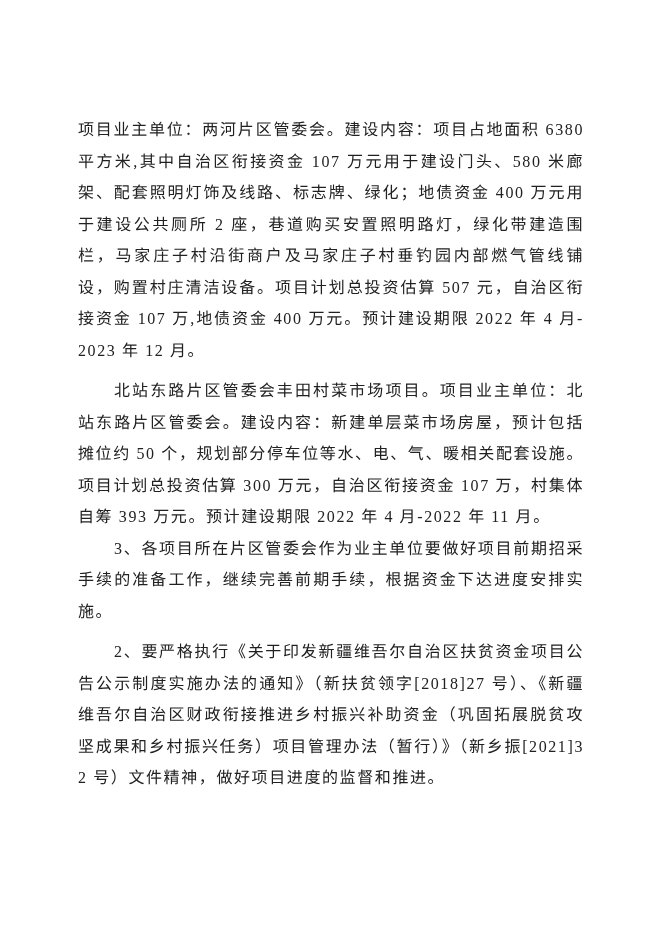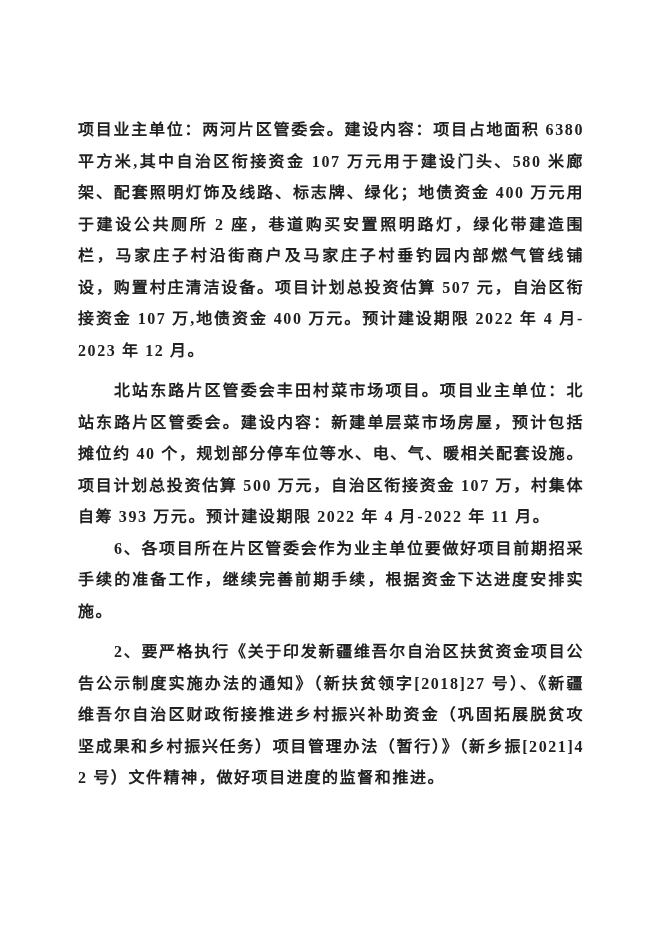--- a/index.html
+++ b/index.html
@@ -22,33 +22,32 @@
     line-height: 31.5px;
     letter-spacing: 1.6px;
     color: #212121;
     text-align: justify;
     text-justify: inter-character;
     word-break: break-all;
   }
   .para {
     margin: 9px 0 0 0;
     text-indent: 36px;
-    font-weight: bold;
   }
   .para.continuation {
     margin-top: 0;
     text-indent: 0;
   }
   .para.tight {
     margin-top: 0;
   }
 </style>
 </head>
 <body>
 
 <div class="page">
   <div class="content">
     <p class="para continuation">项目业主单位：两河片区管委会。建设内容：项目占地面积 6380 平方米,其中自治区衔接资金 107 万元用于建设门头、580 米廊架、配套照明灯饰及线路、标志牌、绿化；地债资金 400 万元用于建设公共厕所 2 座，巷道购买安置照明路灯，绿化带建造围栏，马家庄子村沿街商户及马家庄子村垂钓园内部燃气管线铺设，购置村庄清洁设备。项目计划总投资估算 507 元，自治区衔接资金 107 万,地债资金 400 万元。预计建设期限 2022 年 4 月-2023 年 12 月。</p>
-    <p class="para">北站东路片区管委会丰田村菜市场项目。项目业主单位：北站东路片区管委会。建设内容：新建单层菜市场房屋，预计包括摊位约 40 个，规划部分停车位等水、电、气、暖相关配套设施。项目计划总投资估算 500 万元，自治区衔接资金 107 万，村集体自筹 393 万元。预计建设期限 2022 年 4 月-2022 年 11 月。</p>
-    <p class="para tight">6、各项目所在片区管委会作为业主单位要做好项目前期招采手续的准备工作，继续完善前期手续，根据资金下达进度安排实施。</p>
-    <p class="para">2、要严格执行《关于印发新疆维吾尔自治区扶贫资金项目公告公示制度实施办法的通知》（新扶贫领字[2018]27 号）、《新疆维吾尔自治区财政衔接推进乡村振兴补助资金（巩固拓展脱贫攻坚成果和乡村振兴任务）项目管理办法（暂行）》（新乡振[2021]42 号）文件精神，做好项目进度的监督和推进。</p>
+    <p class="para">北站东路片区管委会丰田村菜市场项目。项目业主单位：北站东路片区管委会。建设内容：新建单层菜市场房屋，预计包括摊位约 50 个，规划部分停车位等水、电、气、暖相关配套设施。项目计划总投资估算 300 万元，自治区衔接资金 107 万，村集体自筹 393 万元。预计建设期限 2022 年 4 月-2022 年 11 月。</p>
+    <p class="para tight">3、各项目所在片区管委会作为业主单位要做好项目前期招采手续的准备工作，继续完善前期手续，根据资金下达进度安排实施。</p>
+    <p class="para">2、要严格执行《关于印发新疆维吾尔自治区扶贫资金项目公告公示制度实施办法的通知》（新扶贫领字[2018]27 号）、《新疆维吾尔自治区财政衔接推进乡村振兴补助资金（巩固拓展脱贫攻坚成果和乡村振兴任务）项目管理办法（暂行）》（新乡振[2021]32 号）文件精神，做好项目进度的监督和推进。</p>
   </div>
 </div>
 
 </body></html>

